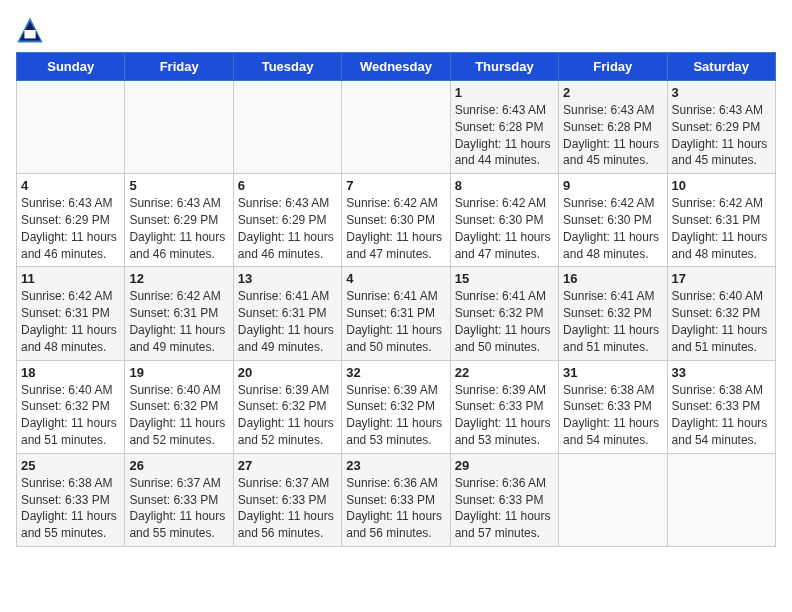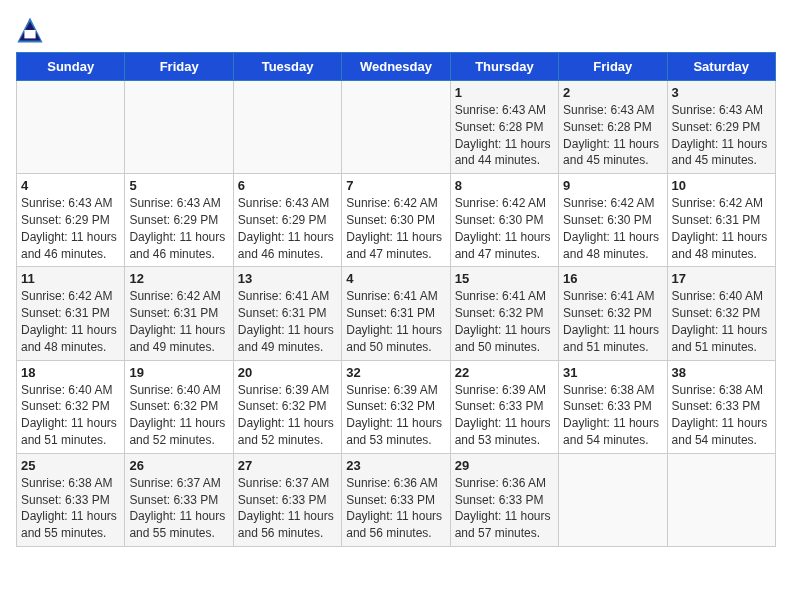--- a/index.html
+++ b/index.html
@@ -290,21 +290,21 @@
 and 53 minutes.</div>
         </td>
         <td>
           <span class="day-num">31</span>
           <div class="day-detail" style="white-space: pre-line;">Sunrise: 6:38 AM
 Sunset: 6:33 PM
 Daylight: 11 hours
 and 54 minutes.</div>
         </td>
         <td>
-          <span class="day-num">38</span>
+          <span class="day-num">33</span>
           <div class="day-detail" style="white-space: pre-line;">Sunrise: 6:38 AM
 Sunset: 6:33 PM
 Daylight: 11 hours
 and 54 minutes.</div>
         </td>
       </tr>
       <tr>
         <td>
           <span class="day-num">25</span>
           <div class="day-detail" style="white-space: pre-line;">Sunrise: 6:38 AM

